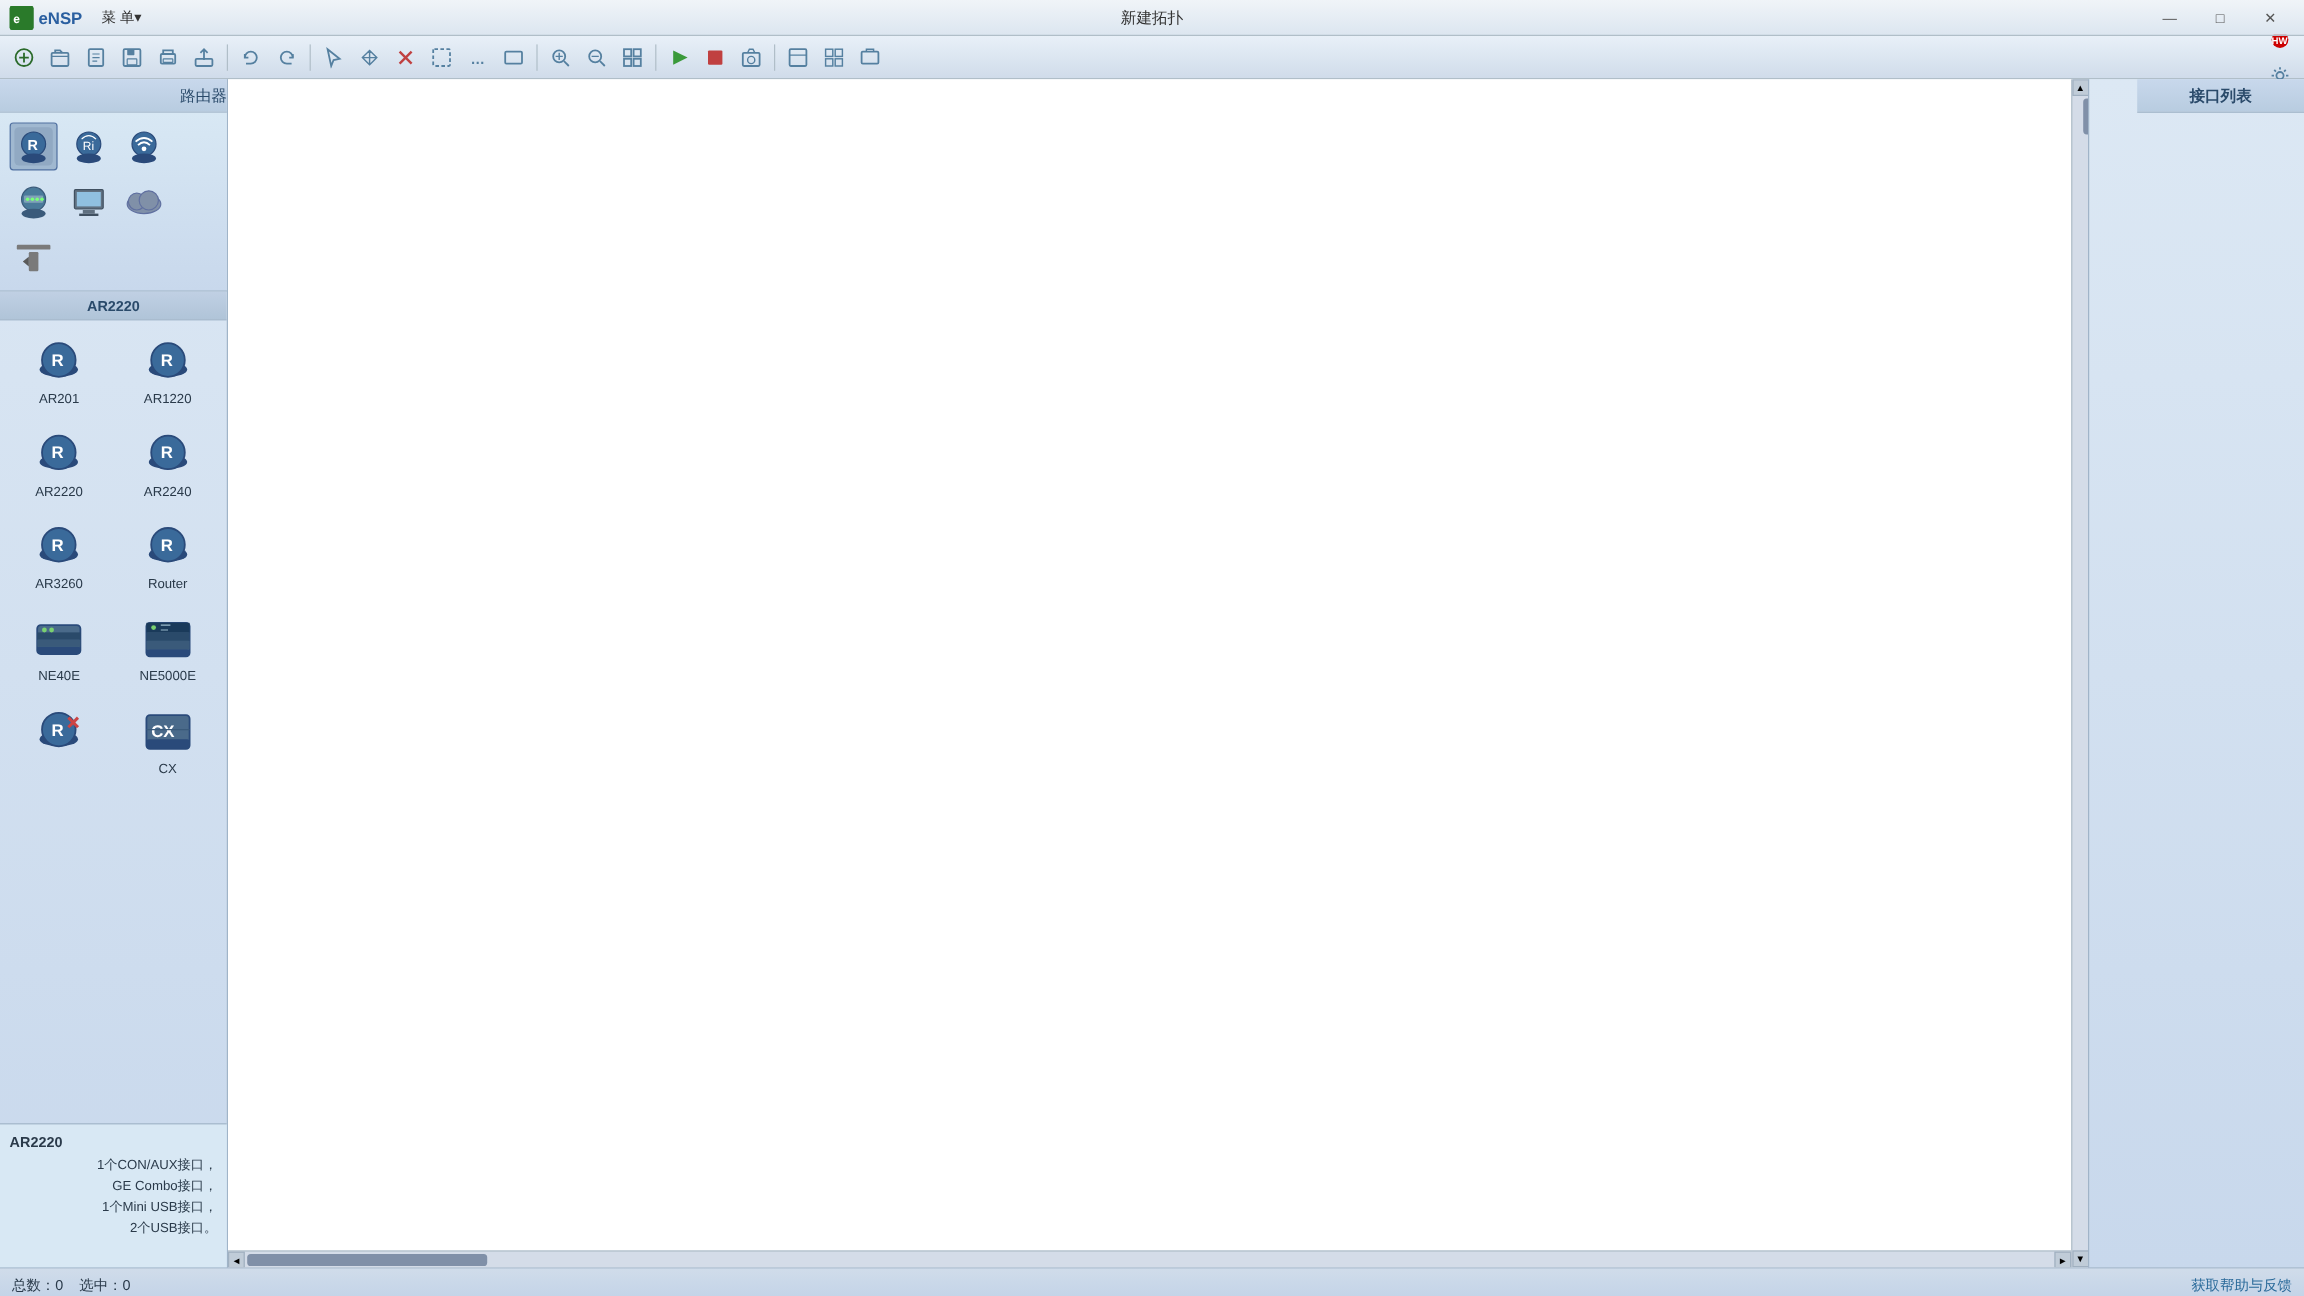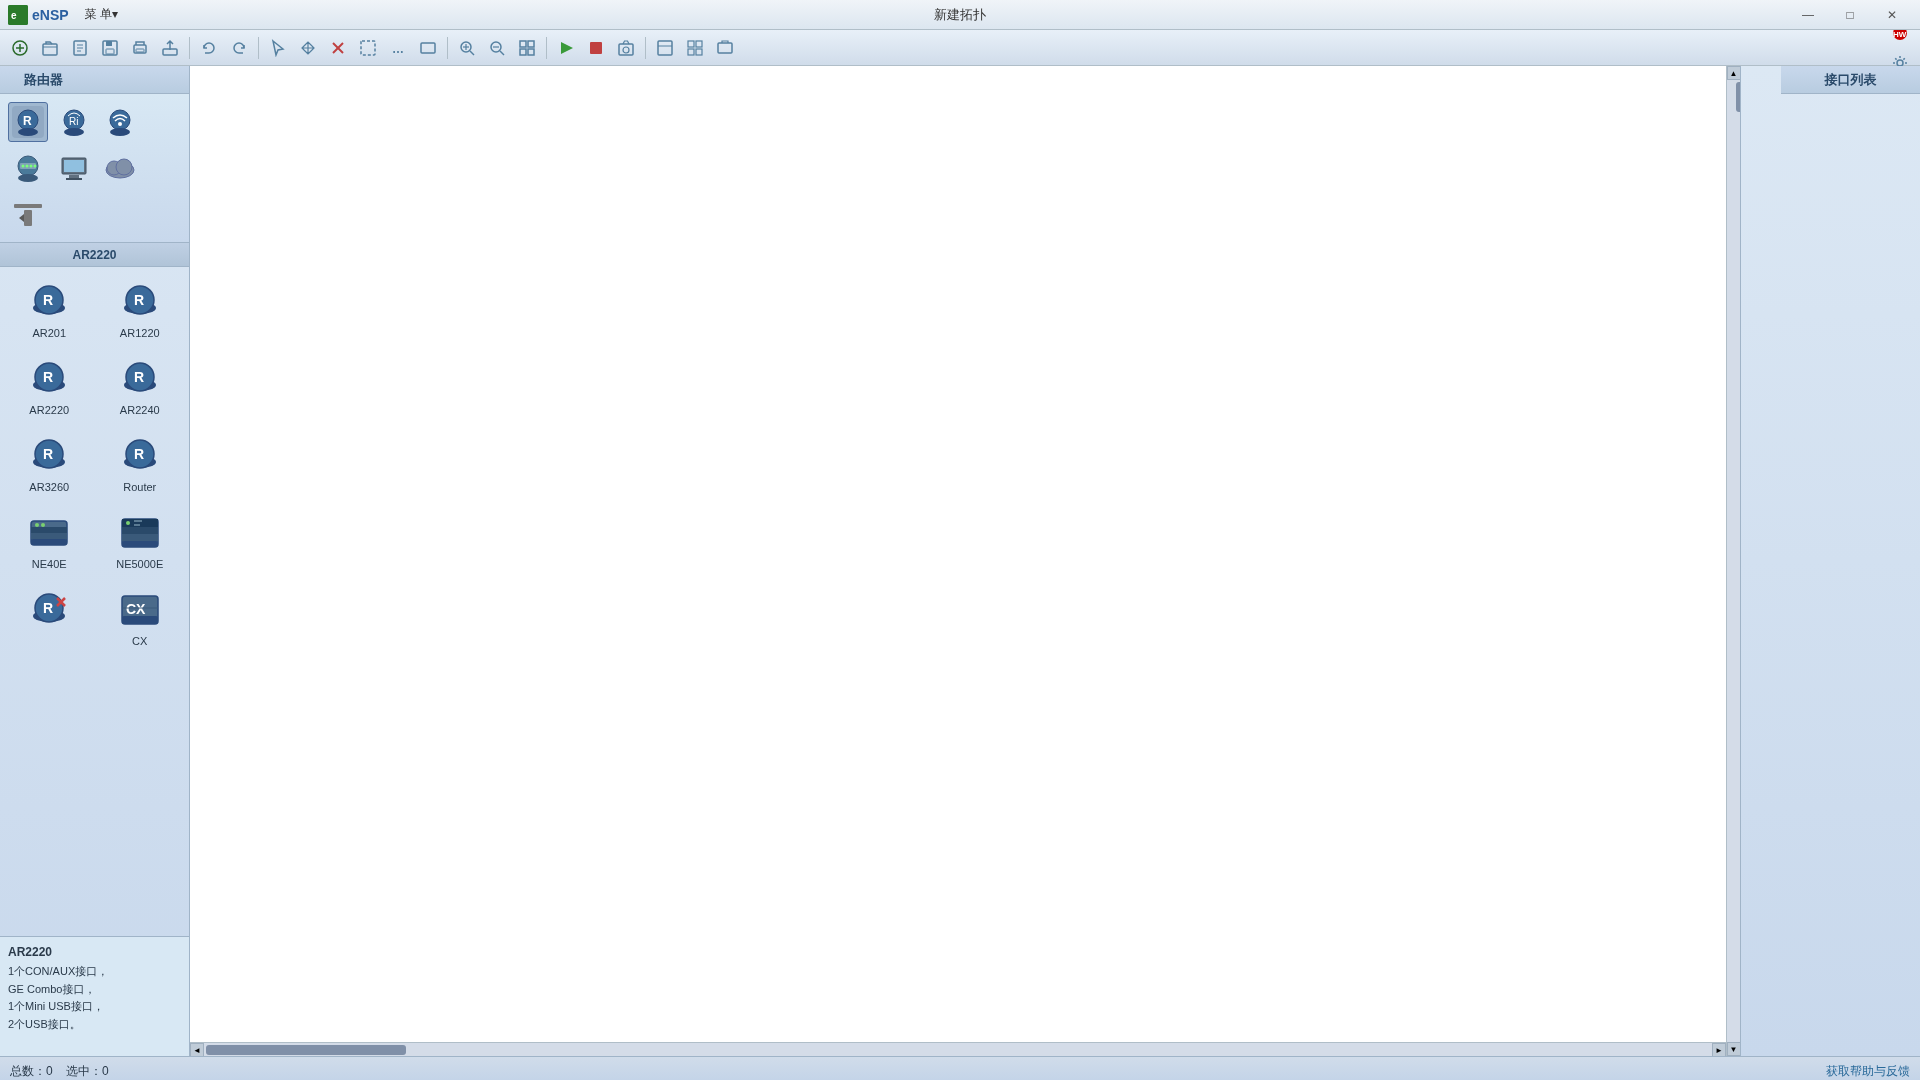--- a/index.html
+++ b/index.html
@@ -62,22 +62,22 @@
       background: linear-gradient(to bottom, #dce8f4, #c8d8ec);
       border-right: 1px solid #a0b4c8;
       display: flex;
       flex-direction: column;
     }
 
     #device-category-header {
       height: 28px;
       background: linear-gradient(to bottom, #c8d8ec, #b8cce0);
       border-bottom: 1px solid #a0b4c8;
-      display: flex; align-items: center; justify-content: flex-start;
-      font-weight: bold; color: #2a4a6a; font-size: 13px; padding-left: 24px;
+      display: flex; align-items: center; justify-content: flex-end;
+      font-weight: normal; color: #2a4a6a; font-size: 13px; padding-left: 24px;
     }
 
     #device-icons-top {
       padding: 8px;
       display: flex; flex-wrap: wrap; gap: 6px;
       background: linear-gradient(to bottom, #d8e8f4, #c8d8ec);
       border-bottom: 1px solid #a0b4c8;
     }
 
     .device-icon-top {
@@ -585,21 +585,21 @@
             </svg>
             <span class="device-item-label">CX</span>
           </div>
 
         </div>
       </div>
     </div>
 
     <div id="info-panel">
       <div class="info-title">AR2220</div>
-      <div style="line-height:1.6;font-size:11px;">
+      <div style="line-height:1.6;font-size:11px;text-align:right;">
         1个CON/AUX接口，<br>
         GE Combo接口，<br>
         1个Mini USB接口，<br>
         2个USB接口。
       </div>
     </div>
   </div>
 
   <div id="canvas-area">
 

